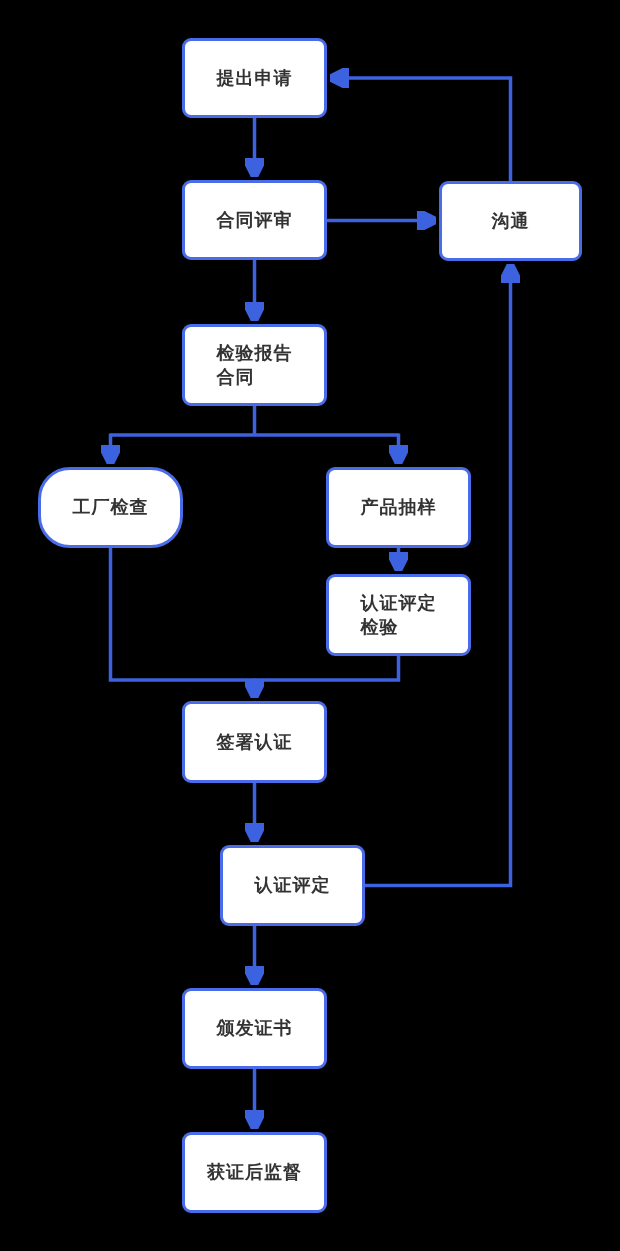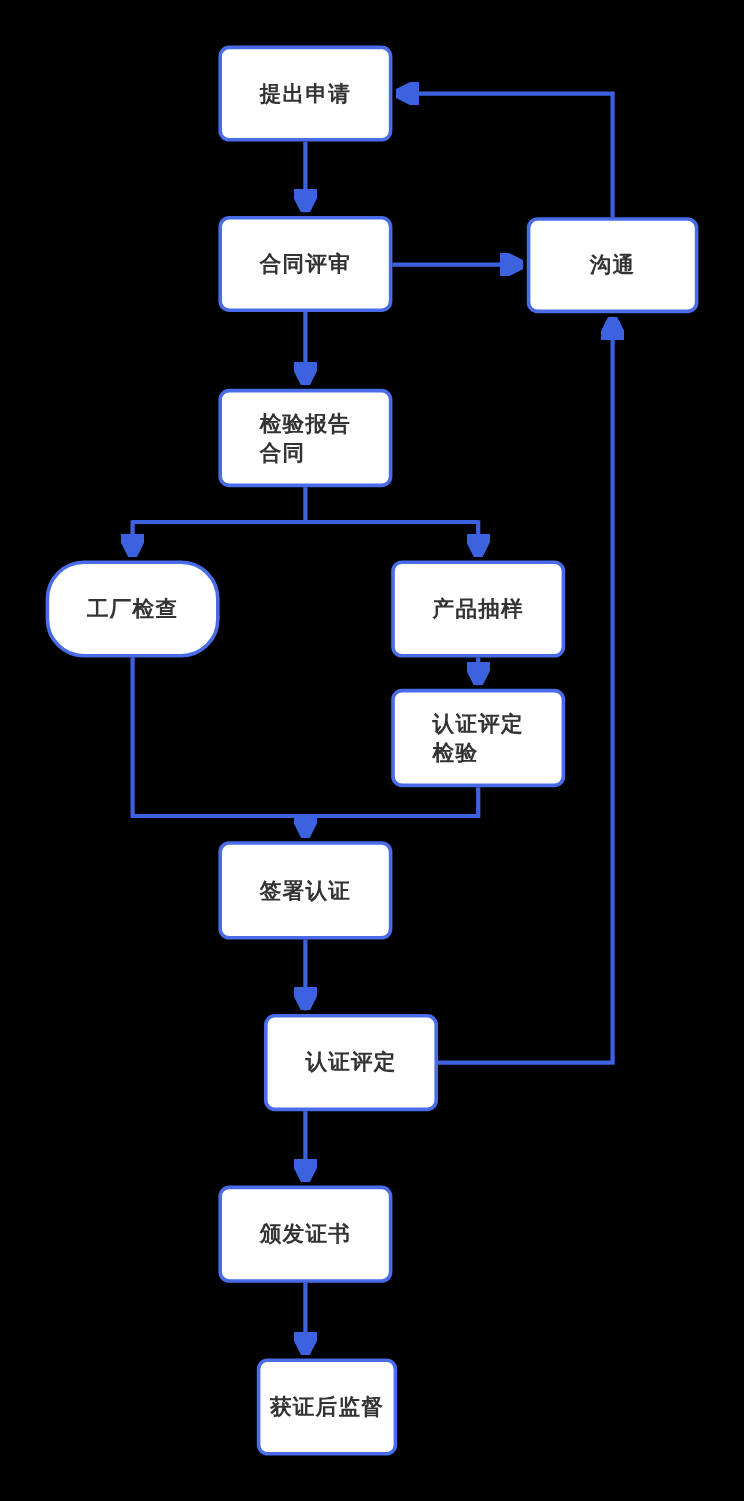--- a/index.html
+++ b/index.html
@@ -51,21 +51,21 @@
   .n-submit      { left:182px; top:38px;   width:145px; height:80px; }
   .n-review      { left:182px; top:180px;  width:145px; height:80px; }
   .n-comm        { left:439px; top:181px;  width:143px; height:80px; }
   .n-sign        { left:182px; top:324px;  width:145px; height:82px; }
   .n-factory     { left:38px;  top:467px;  width:145px; height:81px;border-radius:32px; }
   .n-sampling    { left:326px; top:467px;  width:145px; height:81px; }
   .n-testing     { left:326px; top:574px;  width:145px; height:82px; }
   .n-report      { left:182px; top:701px;  width:145px; height:82px; }
   .n-evaluate    { left:182px; top:845px;  width:145px; height:81px;margin-left:38px; }
   .n-certificate { left:182px; top:988px;  width:145px; height:81px; }
-  .n-supervision { left:182px; top:1132px; width:117px; height:81px;margin-left:32px; }
+  .n-supervision { left:182px; top:1132px; width:145px; height:81px; }
 </style>
 </head>
 <body>
 
 <div class="canvas">
 
   <svg class="edges-layer" width="620" height="1251" viewBox="0 0 620 1251" xmlns="http://www.w3.org/2000/svg">
     <defs>
       <marker id="arrow" viewBox="0 0 10 10" refX="10" refY="5" markerWidth="5.5" markerHeight="5.5" orient="auto-start-reverse" markerUnits="strokeWidth">
         <path class="arrowhead-shape" d="M 0 0 L 10 5 L 0 10 z"></path>

